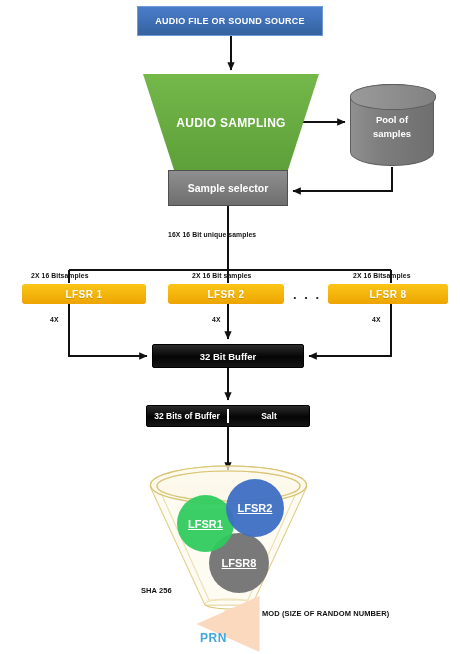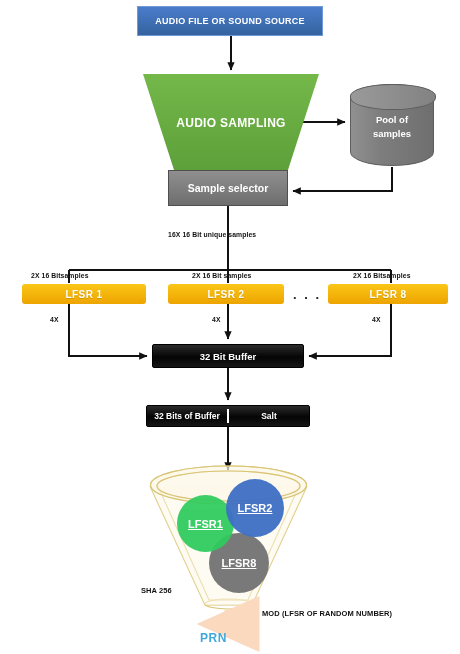--- a/index.html
+++ b/index.html
@@ -219,16 +219,16 @@
     <span>LFSR1</span>
   </div>
   <div class="bubble" id="bubble-lfsr2">
     <span>LFSR2</span>
   </div>
   <div class="bubble" id="bubble-lfsr8">
     <span>LFSR8</span>
   </div>
 
   <div class="edge-label" id="label-sha">SHA 256</div>
-  <div class="edge-label" id="label-mod">MOD (LFSR OF RANDOM NUMBER)</div>
+  <div class="edge-label" id="label-mod">MOD (SIZE OF RANDOM NUMBER)</div>
   <div id="label-prn">PRN</div>
 
 </div>
 
 </body></html>

